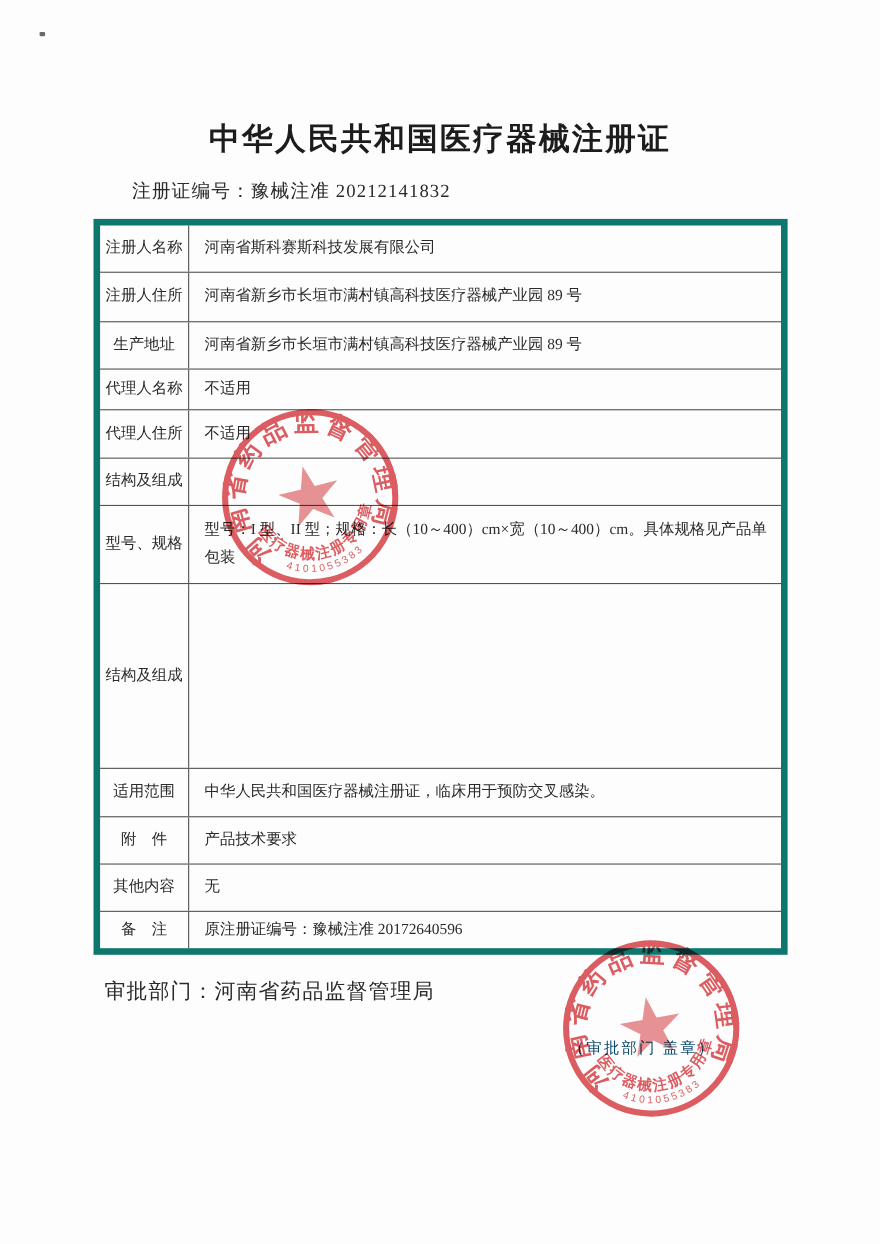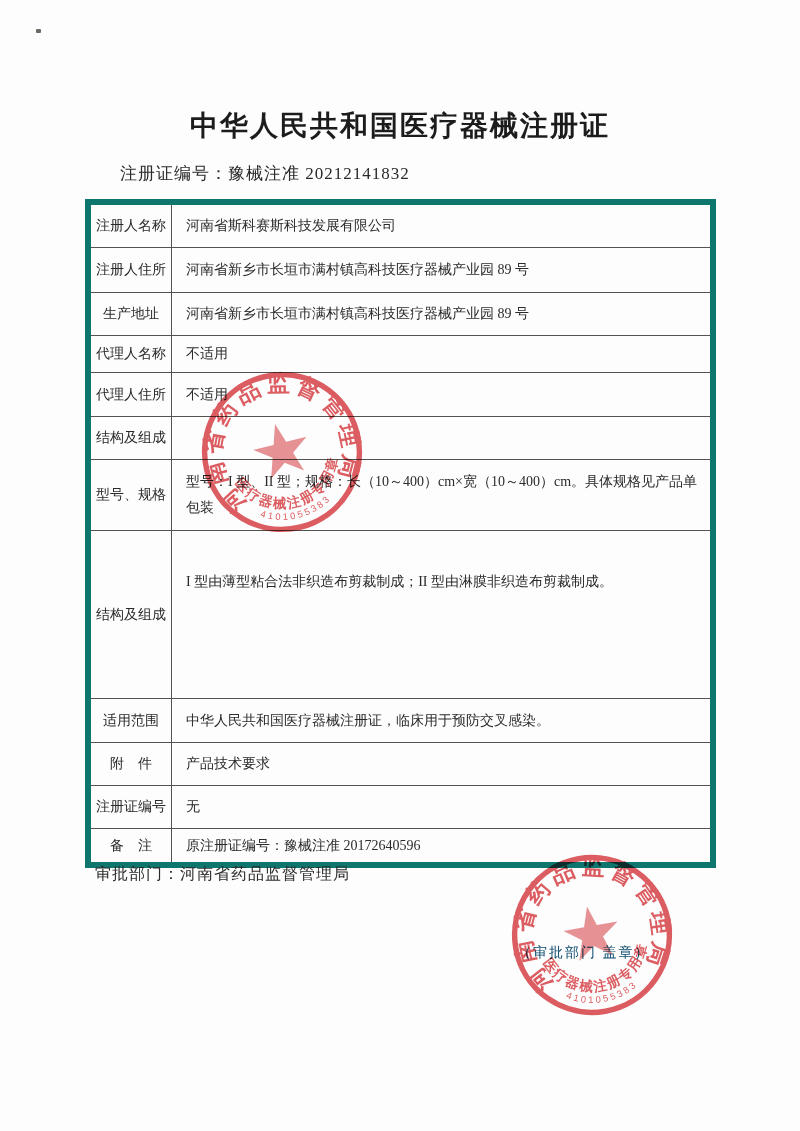--- a/index.html
+++ b/index.html
@@ -11,21 +11,21 @@
          letter-spacing:2px;color:#1c1c1c;}
   .regline{position:absolute;top:162px;left:120px;font-size:17px;letter-spacing:1px;text-align:center;}
   .table{position:absolute;left:85px;top:199px;width:631px;border:6px solid #0f766e;box-sizing:border-box;}
   .row{display:flex;border-bottom:1px solid #55534f;box-sizing:border-box;}
   .row:last-child{border-bottom:none;font-family:Liberation Serif, serif;}
   .cell-label{width:81px;min-width:81px;border-right:1px solid #55534f;box-sizing:border-box;
               display:flex;align-items:center;justify-content:center;text-align:center;
               font-size:14px;line-height:1.4;padding:2px 3px;}
   .cell-value{flex:1;display:flex;align-items:center;box-sizing:border-box;
               padding:4px 10px 4px 14px;font-size:14px;line-height:1.85;}
-  .approval{position:absolute;left:95px;top:864px;font-size:16px;letter-spacing:1px;}
+  .approval{position:absolute;left:95px;top:888px;font-size:19px;letter-spacing:1px;}
   .dates{position:absolute;left:455px;top:864px;font-size:15px;line-height:23px;letter-spacing:1px;}
   .seal-note{position:absolute;left:517px;top:944px;font-size:14px;color:#0c4a6e;letter-spacing:2px;}
   .stamp{position:absolute;width:170px;height:170px;opacity:.88;mix-blend-mode:multiply;}
   .stamp-upper{left:197px;top:367px;transform:rotate(-14deg);}
   .stamp-lower{left:507px;top:850px;transform:rotate(-10deg);}
   .stamp .ring{fill:none;stroke:#d9484d;stroke-width:6.5;}
   .stamp .org-text{font-family:"Liberation Sans",sans-serif;font-weight:bold;font-size:27px;
                    letter-spacing:6px;fill:#d9484d;}
   .stamp .sub-text{font-family:"Liberation Sans",sans-serif;font-weight:bold;font-size:16px;
                    letter-spacing:2px;fill:#d9484d;}
@@ -69,32 +69,31 @@
     </div>
     <div class="row" style="height:43px">
       <div class="cell-label">结构及组成</div>
     </div>
     <div class="row" style="height:71px">
       <div class="cell-label">型号、规格</div>
       <div class="cell-value">型号：I 型、II 型；规格：长（10～400）cm×宽（10～400）cm。具体规格见产品单包装</div>
     </div>
     <div class="row" style="height:168px">
       <div class="cell-label">结构及组成</div>
-      <div class="cell-value" style="align-items:flex-start;padding-top:38px">I 型由薄型粘合法非织造布剪裁制成；II 型由淋膜非织造布剪裁制成。</div>
     </div>
     <div class="row" style="height:44px">
       <div class="cell-label">适用范围</div>
       <div class="cell-value">中华人民共和国医疗器械注册证，临床用于预防交叉感染。</div>
     </div>
     <div class="row" style="height:43px">
       <div class="cell-label">附　件</div>
       <div class="cell-value">产品技术要求</div>
     </div>
     <div class="row" style="height:43px">
-      <div class="cell-label">注册证编号</div>
+      <div class="cell-label">其他内容</div>
       <div class="cell-value">无</div>
     </div>
     <div class="row" style="height:33px">
       <div class="cell-label">备　注</div>
       <div class="cell-value">原注册证编号：豫械注准 20172640596</div>
     </div>
   </div>
 
   <div class="approval">
     <span>审批部门：</span><span>河南省药品监督管理局</span>

